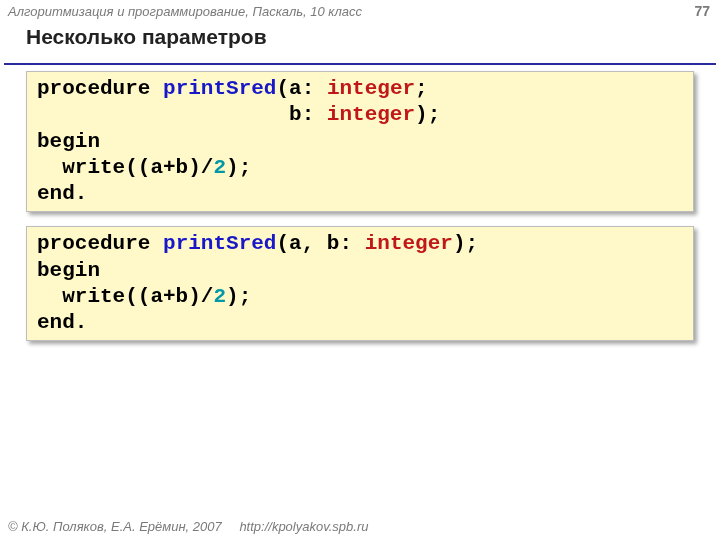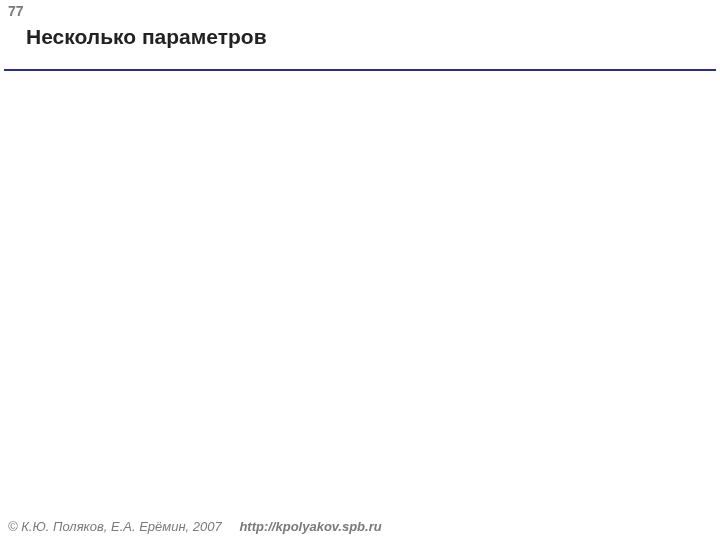--- a/index.html
+++ b/index.html
@@ -17,21 +17,21 @@
     display: flex;
     justify-content: space-between;
     align-items: center;
     padding: 0 10px 0 8px;
     color: #7a7a7a;
     font-style: italic;
     font-size: 13px;
   }
   .page-num { font-style: normal; font-size: 14px; font-weight: bold;}
   .title-row {
-    padding: 3px 0 20px 26px;
+    padding: 3px 0 14px 26px;
   }
   .title-row h1 {
     font-size: 21px;
     font-weight: bold;
     color: #222;
   }
   .title-underline {
     height: 2px;
     background: #2a2aa0;
     margin: 0 4px 6px 4px;
@@ -56,36 +56,46 @@
   .kw-red  { color: #c01818; }
   .kw-cyan { color: #0097a7; }
   .footer {
     position: absolute;
     bottom: 6px;
     left: 8px;
     font-style: italic;
     font-size: 13px;
     color: #7a7a7a;
   }
-  .footer .url { margin-left: 14px; font-weight: bold; }
+  .footer .url { margin-left: 14px; }
 </style>
 </head>
 <body>
 
 <div class="header-bar">
+  <span>Алгоритмизация и программирование, Паскаль, 10 класс</span>
   <span class="page-num">77</span>
 </div>
 
 <div class="title-row">
   <h1>Несколько параметров</h1>
 </div>
 <div class="title-underline"></div>
 
 <div class="code-wrap">
 
+  <div class="code-block"><span>procedure </span><span class="kw-blue">printSred</span><span>(a: </span><span class="kw-red">integer</span><span>;</span>
+<span>                    b: </span><span class="kw-red">integer</span><span>);</span>
+<span>begin</span>
+<span>  write((a+b)/</span><span class="kw-cyan">2</span><span>);</span>
+<span>end.</span></div>
 
+  <div class="code-block"><span>procedure </span><span class="kw-blue">printSred</span><span>(a, b: </span><span class="kw-red">integer</span><span>);</span>
+<span>begin</span>
+<span>  write((a+b)/</span><span class="kw-cyan">2</span><span>);</span>
+<span>end.</span></div>
 
 </div>
 
 <div class="footer">
   <span>© К.Ю. Поляков, Е.А. Ерёмин, 2007</span>
   <span class="url">http://kpolyakov.spb.ru</span>
 </div>
 
 </body></html>

